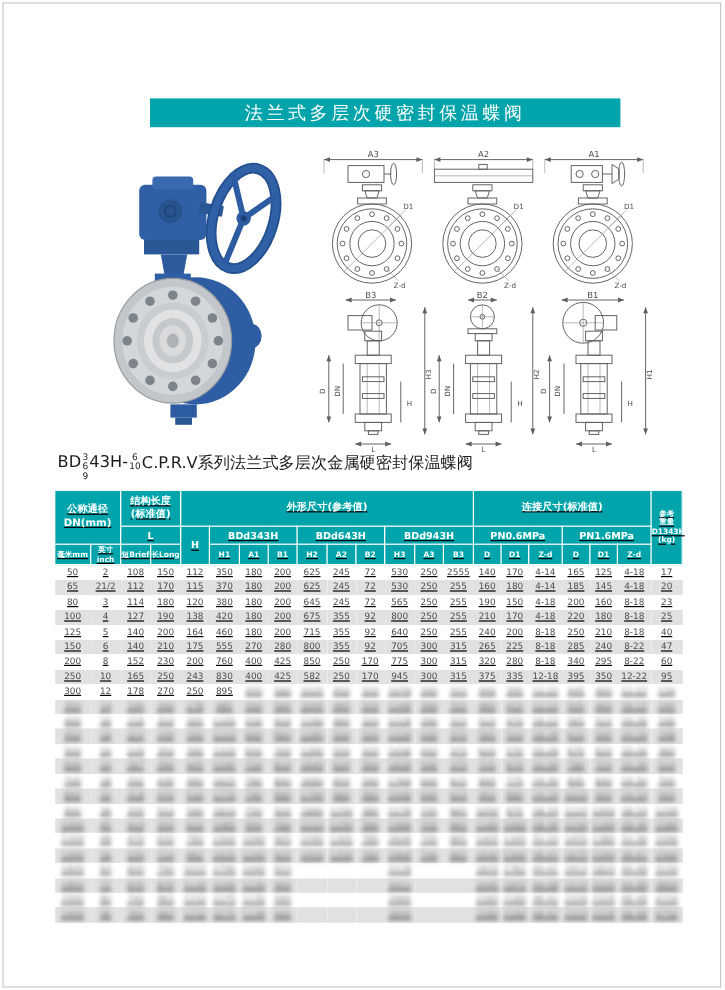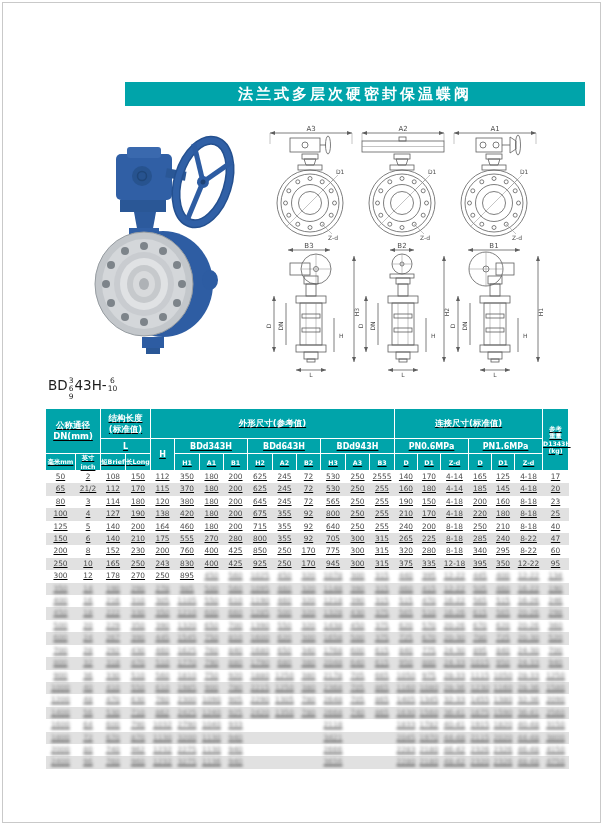--- a/index.html
+++ b/index.html
@@ -1,22 +1,22 @@
 <!DOCTYPE html>
 <html><head>
 <meta charset="utf-8">
 <style>
   html,body{margin:0;padding:0;background:#fff;}
   .page{position:relative;width:604px;height:825px;background:#fff;
         font-family:"DejaVu Sans","Liberation Sans",sans-serif;overflow:hidden;}
   .page-frame{position:absolute;left:2px;top:2px;right:3px;bottom:2px;
         border:1px solid #c9c9c9;pointer-events:none;}
   
-  .banner{position:absolute;left:125px;top:82px;width:460px;height:24px;
-        background:#00a4aa;color:#fff;font-size:15px;font-weight:bold;
+  .banner{position:absolute;left:125px;top:82px;width:392px;height:24px;
+        background:#00a4aa;color:#fff;font-size:15px;font-weight:normal;
         letter-spacing:3px;display:flex;align-items:center;justify-content:center;}
   
   .photo-wrap{position:absolute;left:42px;top:128px;width:234px;height:236px;}
   .diag{position:absolute;}
   .diag svg{display:block;}
   .dline{stroke:#5e5e5e;stroke-width:0.8;fill:none;}
   .dthin{stroke:#8a8a8a;stroke-width:0.5;fill:none;}
   .dtext{fill:#4c4c4c;font-size:7px;font-family:"DejaVu Sans",sans-serif;}
   .dtext-s{fill:#4c4c4c;font-size:6px;font-family:"DejaVu Sans",sans-serif;}
   
@@ -343,20 +343,21 @@
     <span class="stack">
       <span>3</span>
       <span>6</span>
       <span>9</span>
     </span>
     <span>43H-</span>
     <span class="stack">
       <span>6</span>
       <span>10</span>
     </span>
+    <span>C.P.R.V系列法兰式多层次金属硬密封保温蝶阀</span>
   </div>
 
   <table class="spec-table">
     <colgroup>
       <col style="width:30px">
         <col style="width:25px">
         <col style="width:25px">
         <col style="width:25px">
       <col style="width:24px">
         <col style="width:25px">
@@ -590,21 +591,21 @@
         </tr>
         <tr>
           <td>250</td>
           <td>10</td>
           <td>165</td>
           <td>250</td>
           <td>243</td>
           <td>830</td>
           <td>400</td>
           <td>425</td>
-          <td>925</td>
+          <td>582</td>
           <td>250</td>
           <td>170</td>
           <td>945</td>
           <td>300</td>
           <td>315</td>
           <td>375</td>
           <td>335</td>
           <td>12-18</td>
           <td>395</td>
           <td>350</td>

